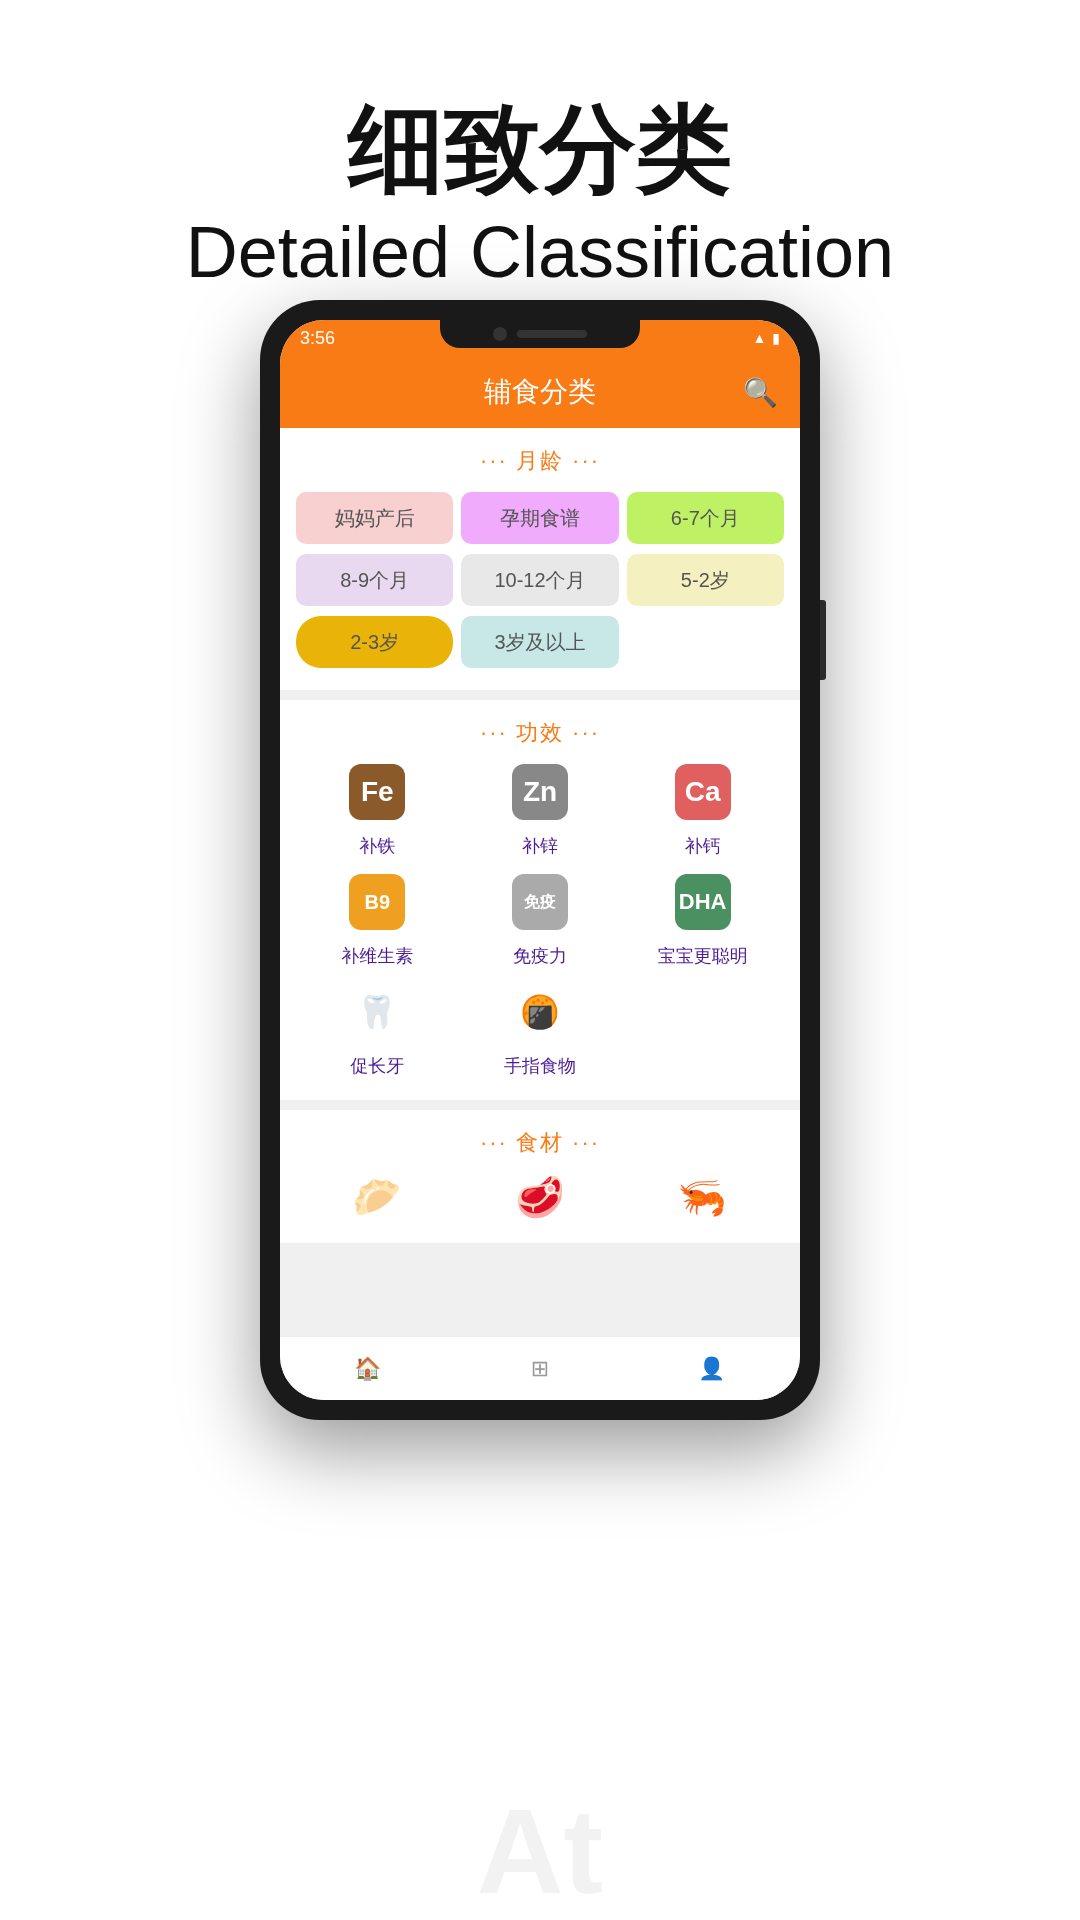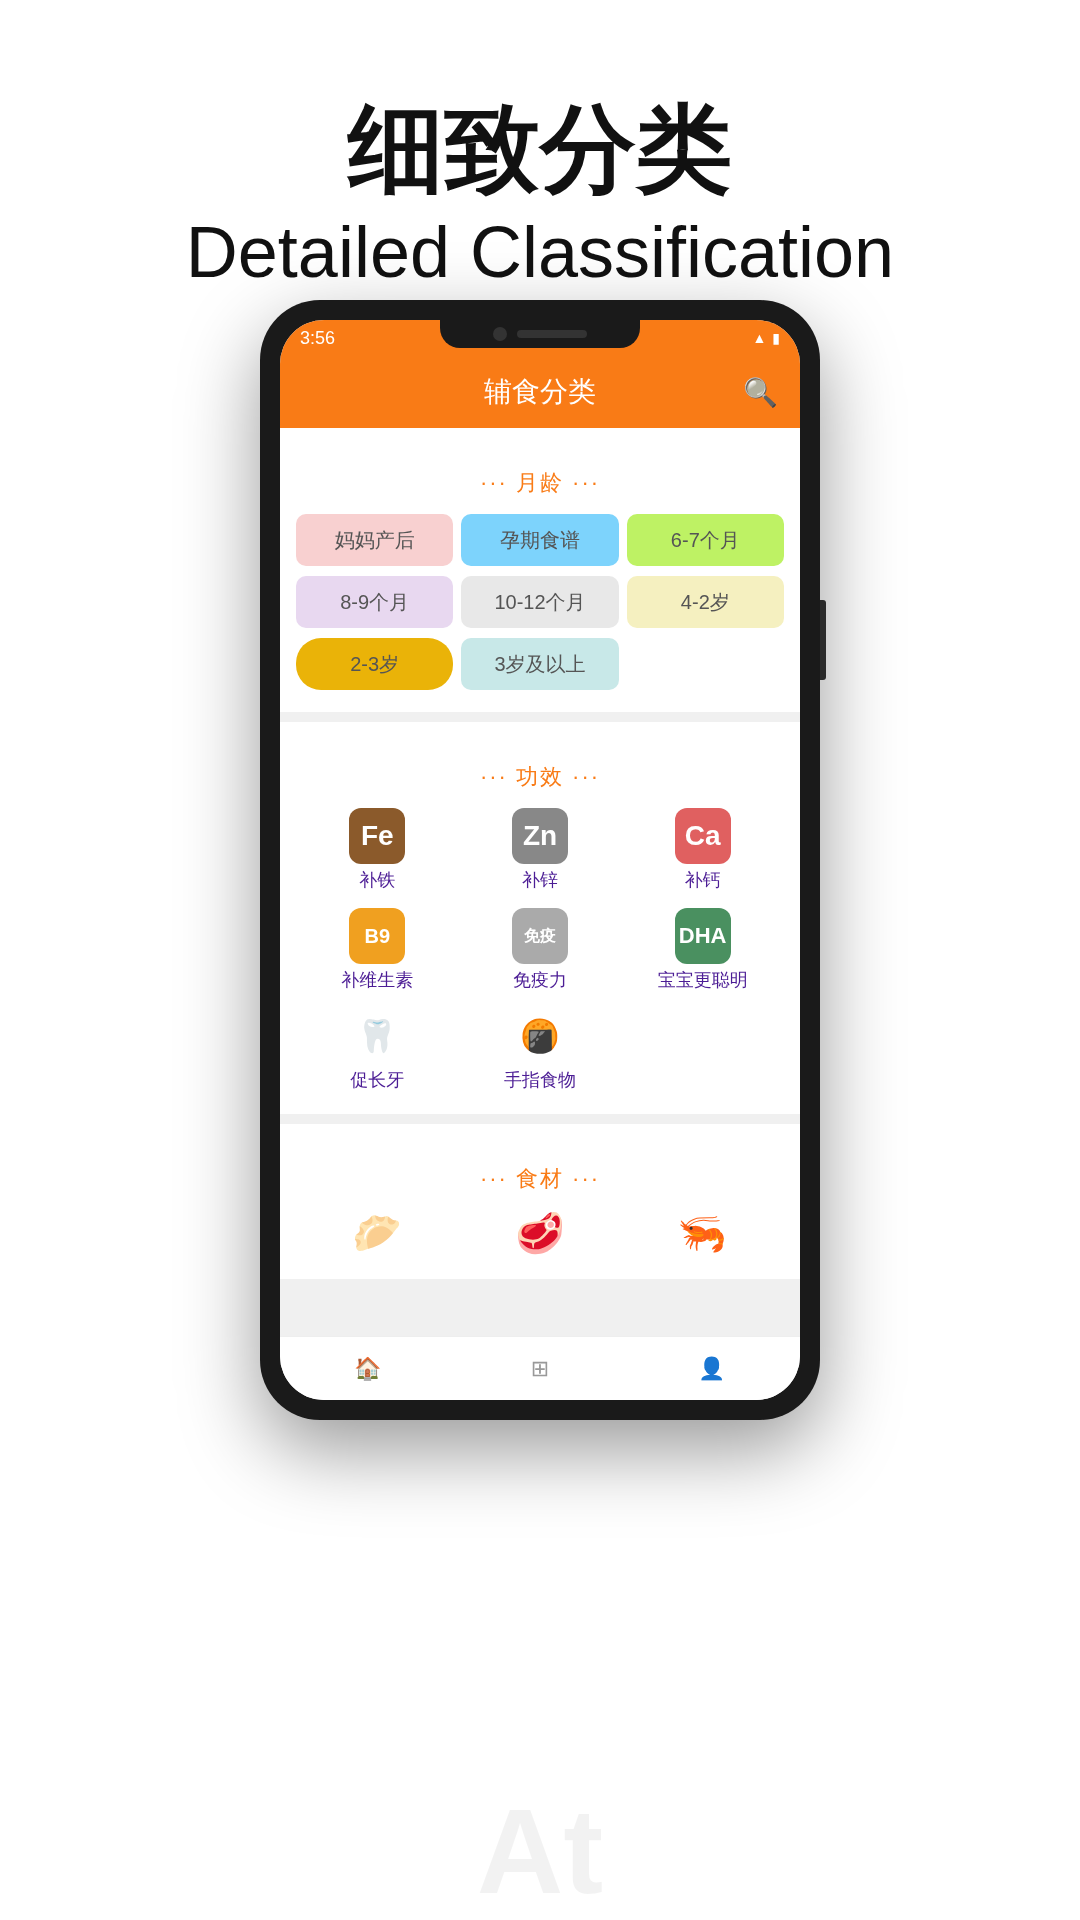--- a/index.html
+++ b/index.html
@@ -164,21 +164,20 @@
       padding: 18px 16px 22px;
     }
 
     
     .section-header {
       text-align: center;
       margin-bottom: 16px;
       font-size: 22px;
       color: #f97b16;
       letter-spacing: 2px;
-      margin-top: 22px;
     }
 
     
     .age-grid {
       display: flex;
       flex-direction: column;
       gap: 10px;
     }
     .age-row {
       display: flex;
@@ -188,21 +187,21 @@
       flex: 1;
       height: 52px;
       border-radius: 10px;
       display: flex;
       align-items: center;
       justify-content: center;
       font-size: 20px;
       color: #555;
     }
     .age-btn.pink { background: #f8d0d0; }
-    .age-btn.peach { background: #7dd3fc; }
+    .age-btn.peach { background: #f0abfc; }
     .age-btn.mint { background: #bef264; }
     .age-btn.lavender { background: #e8d8f0; }
     .age-btn.gray { background: #e8e8e8; }
     .age-btn.yellow { background: #f5f0c0; }
     .age-btn.blue { background: #eab308; border-radius: 25px; }
     .age-btn.teal { background: #c8e8e8; }
 
     
     .func-grid {
       display: flex;
@@ -210,21 +209,21 @@
       gap: 16px;
     }
     .func-row {
       display: flex;
       justify-content: space-around;
     }
     .func-item {
       display: flex;
       flex-direction: column;
       align-items: center;
-      gap: 4px;
+      gap: 14px;
       width: 90px;
     }
     .func-icon-box {
       width: 56px;
       height: 56px;
       border-radius: 12px;
       display: flex;
       align-items: center;
       justify-content: center;
       font-size: 28px;
@@ -331,21 +330,21 @@
           <div class="section-header">··· 月龄 ···</div>
           <div class="age-grid">
             <div class="age-row">
               <div class="age-btn pink">妈妈产后</div>
               <div class="age-btn peach">孕期食谱</div>
               <div class="age-btn mint">6-7个月</div>
             </div>
             <div class="age-row">
               <div class="age-btn lavender">8-9个月</div>
               <div class="age-btn gray">10-12个月</div>
-              <div class="age-btn yellow">4-2岁</div>
+              <div class="age-btn yellow">5-2岁</div>
             </div>
             <div class="age-row">
               <div class="age-btn blue">2-3岁</div>
               <div class="age-btn teal">3岁及以上</div>
               <div style="flex:1"></div>
             </div>
           </div>
         </div>
 
         <div class="section-card">

